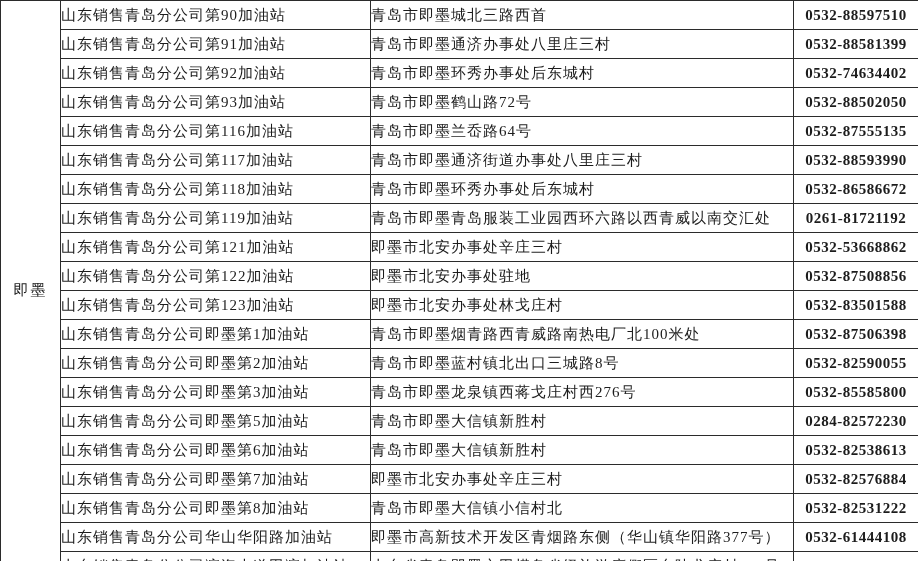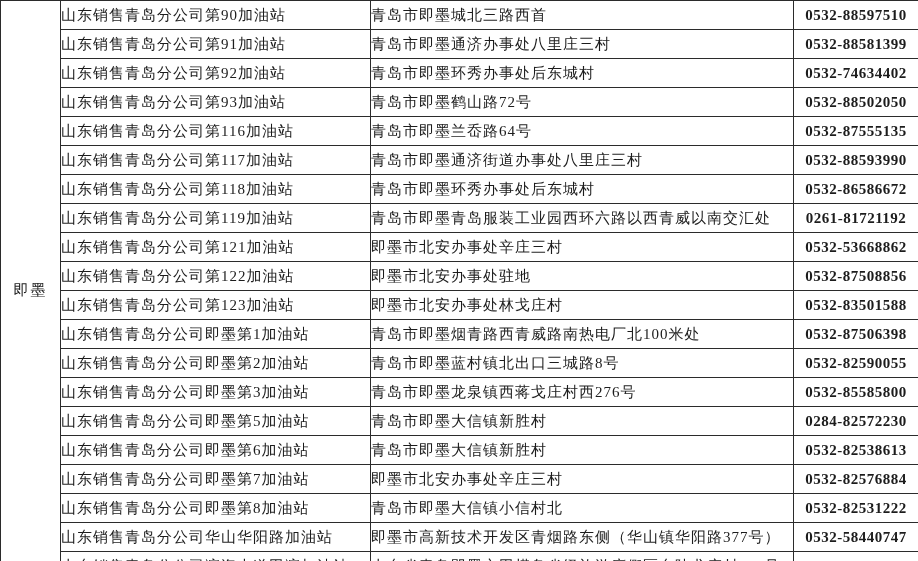--- a/index.html
+++ b/index.html
@@ -147,21 +147,21 @@
           <td class="col-phone">0532-82576884</td>
         </tr>
         <tr>
           <td class="col-name">山东销售青岛分公司即墨第8加油站</td>
           <td class="col-address">青岛市即墨大信镇小信村北</td>
           <td class="col-phone">0532-82531222</td>
         </tr>
         <tr>
           <td class="col-name">山东销售青岛分公司华山华阳路加油站</td>
           <td class="col-address">即墨市高新技术开发区青烟路东侧（华山镇华阳路377号）</td>
-          <td class="col-phone">0532-58440747</td>
+          <td class="col-phone">0532-61444108</td>
         </tr>
         <tr>
           <td class="col-name">山东销售青岛分公司滨海大道田滨加油站</td>
           <td class="col-address">山东省青岛即墨市田横岛省级旅游度假区东陆戈庄村835号</td>
           <td class="col-phone">15689127661</td>
         </tr>
       </tbody>
   </table>
 </div>
 

